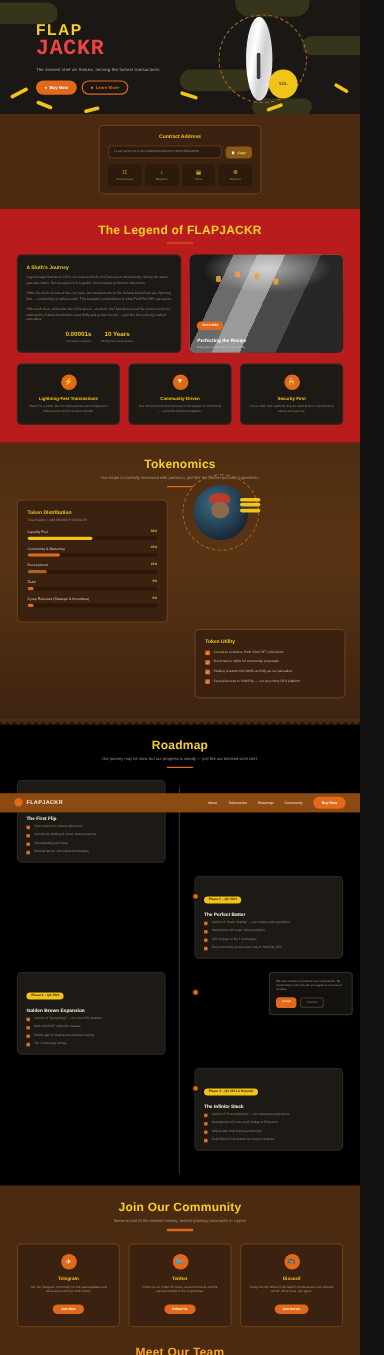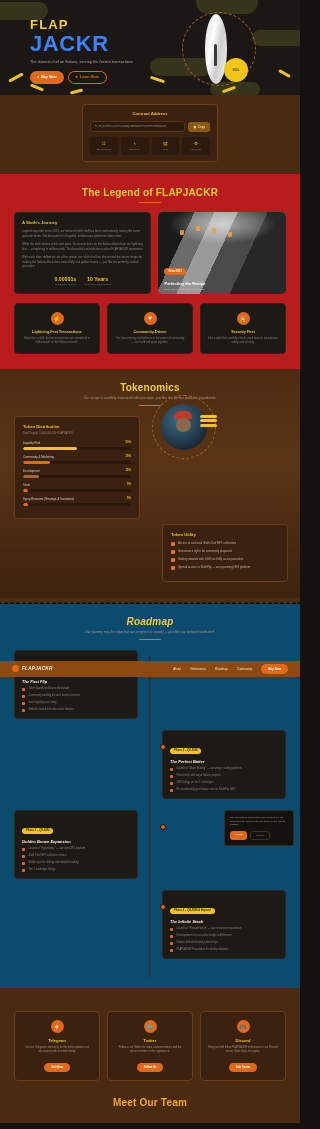--- a/index.html
+++ b/index.html
@@ -21,21 +21,21 @@
   .b5 { left:210px; top:82px; width:50px; height:14px; border-radius:10px; }
   .stick { position:absolute; background:#f0c419; height:3px; border-radius:2px; transform:rotate(-28deg); }
   .s1 { left:8px; top:76px; width:16px; }
   .s2 { left:30px; top:86px; width:14px; transform:rotate(22deg); }
   .s3 { left:70px; top:90px; width:13px; transform:rotate(-14deg); }
   .s4 { left:150px; top:78px; width:15px; transform:rotate(18deg); }
   .s5 { left:222px; top:88px; width:14px; transform:rotate(-20deg); }
   .s6 { left:278px; top:72px; width:13px; transform:rotate(30deg); }
   .hero-txt { position:absolute; left:30px; top:18px; }
   .h-flap { font-size:13px; font-weight:bold; color:#f5cf2a; letter-spacing:1.2px; line-height:1; }
-  .h-jackr { font-size:22px; font-weight:bold; color:#3b82f6; letter-spacing:.6px; line-height:1.1; margin-top:1px; }
+  .h-jackr { font-size:18px; font-weight:bold; color:#ef4444; letter-spacing:.6px; line-height:1.1; margin-top:1px;font-family:Liberation Mono, monospace; }
   .h-sub { font-size:3.6px; color:#b9b0a2; margin-top:4px; letter-spacing:.12px; }
   .h-btns { display:flex; gap:4px; margin-top:7px; }
   .btn-o { background:#e2691a; color:#fff; font-size:3.6px; font-weight:bold;
            padding:3.2px 7px; border-radius:9px; display:flex; align-items:center; gap:2px; }
   .btn-g { border:.6px solid #e2691a; color:#e2691a; font-size:3.6px; font-weight:bold;
            padding:3.2px 7px; border-radius:9px; display:flex; align-items:center; gap:2px; }
   .dring { position:absolute; left:182px; top:12px; width:74px; height:74px;
            border:1px dashed #a8641f; border-radius:50%; }
   .pan { position:absolute; left:205px; top:14px; width:22px; height:70px;
          background:linear-gradient(100deg,#d8d8d8 0%,#fff 35%,#cfcfcf 60%,#f2f2f2 100%);
@@ -130,21 +130,21 @@
   .panel-left { width:126px; }
   .panel-right { width:126px; margin-left:148px; margin-top:-4px; }
 
   
   .zig { height:6px; background:#4a2a10; }
   .zig-in { height:6px;
     background:linear-gradient(-45deg,#16130f 25%,transparent 25%) 0 0/6px 6px,
                linear-gradient(45deg,#16130f 25%,transparent 25%) 0 0/6px 6px; }
 
   
-  .rm { position:relative; padding:12px 14px 18px; background:#0c4a6e;font-style:italic; }
+  .rm { position:relative; padding:12px 14px 18px; background:#000000; }
   .rline { position:absolute; left:149px; top:52px; bottom:10px; width:1px; background:#3a2d1c; }
   .rlist { margin-top:10px; position:relative; }
   .ritem { position:relative; margin-bottom:11px; }
   .rcard { width:124px; background:#1d1a16; border:.5px solid #2d2620; border-radius:4px; padding:6px 7px; }
   .ritem.right .rcard { margin-left:148px; }
   .rdot { position:absolute; left:146px; top:14px; width:6px; height:6px; border-radius:50%;
           background:#e2691a; border:1px solid #16130f; }
   .rbadge { display:inline-block; background:#f0c419; color:#3a2a05; font-size:2.7px;
             font-weight:bold; padding:1.6px 4px; border-radius:6px; }
   .rt { font-size:4px; font-weight:bold; color:#fdf4e4; margin-top:4px; }
@@ -487,20 +487,25 @@
   <div class="cookie" style="top:206px">
     <div class="ck-t">We use cookies to enhance your experience. By continuing to visit this site you agree to our use of cookies.</div>
     <div class="ck-b">
       <div class="ck-acc">Accept</div>
       <div class="ck-dec">Decline</div>
     </div>
   </div>
 </div>
 
 <div class="sec brown sec-pad">
+  <div class="sh">
+    <div class="sh-t">Join Our Community</div>
+    <div class="sh-s">Become part of the slowest-moving, fastest-growing community in crypto!</div>
+    <div class="sh-u"></div>
+  </div>
   <div class="cgrid">
     <div class="ccard">
       <div class="cc-ico">✈</div>
       <div class="cc-t">Telegram</div>
       <div class="cc-p">Join our Telegram community for the latest updates and discussions with our sloth family.</div>
       <div class="cc-b">Join Now</div>
     </div>
     <div class="ccard">
       <div class="cc-ico">🐦</div>
       <div class="cc-t">Twitter</div>

